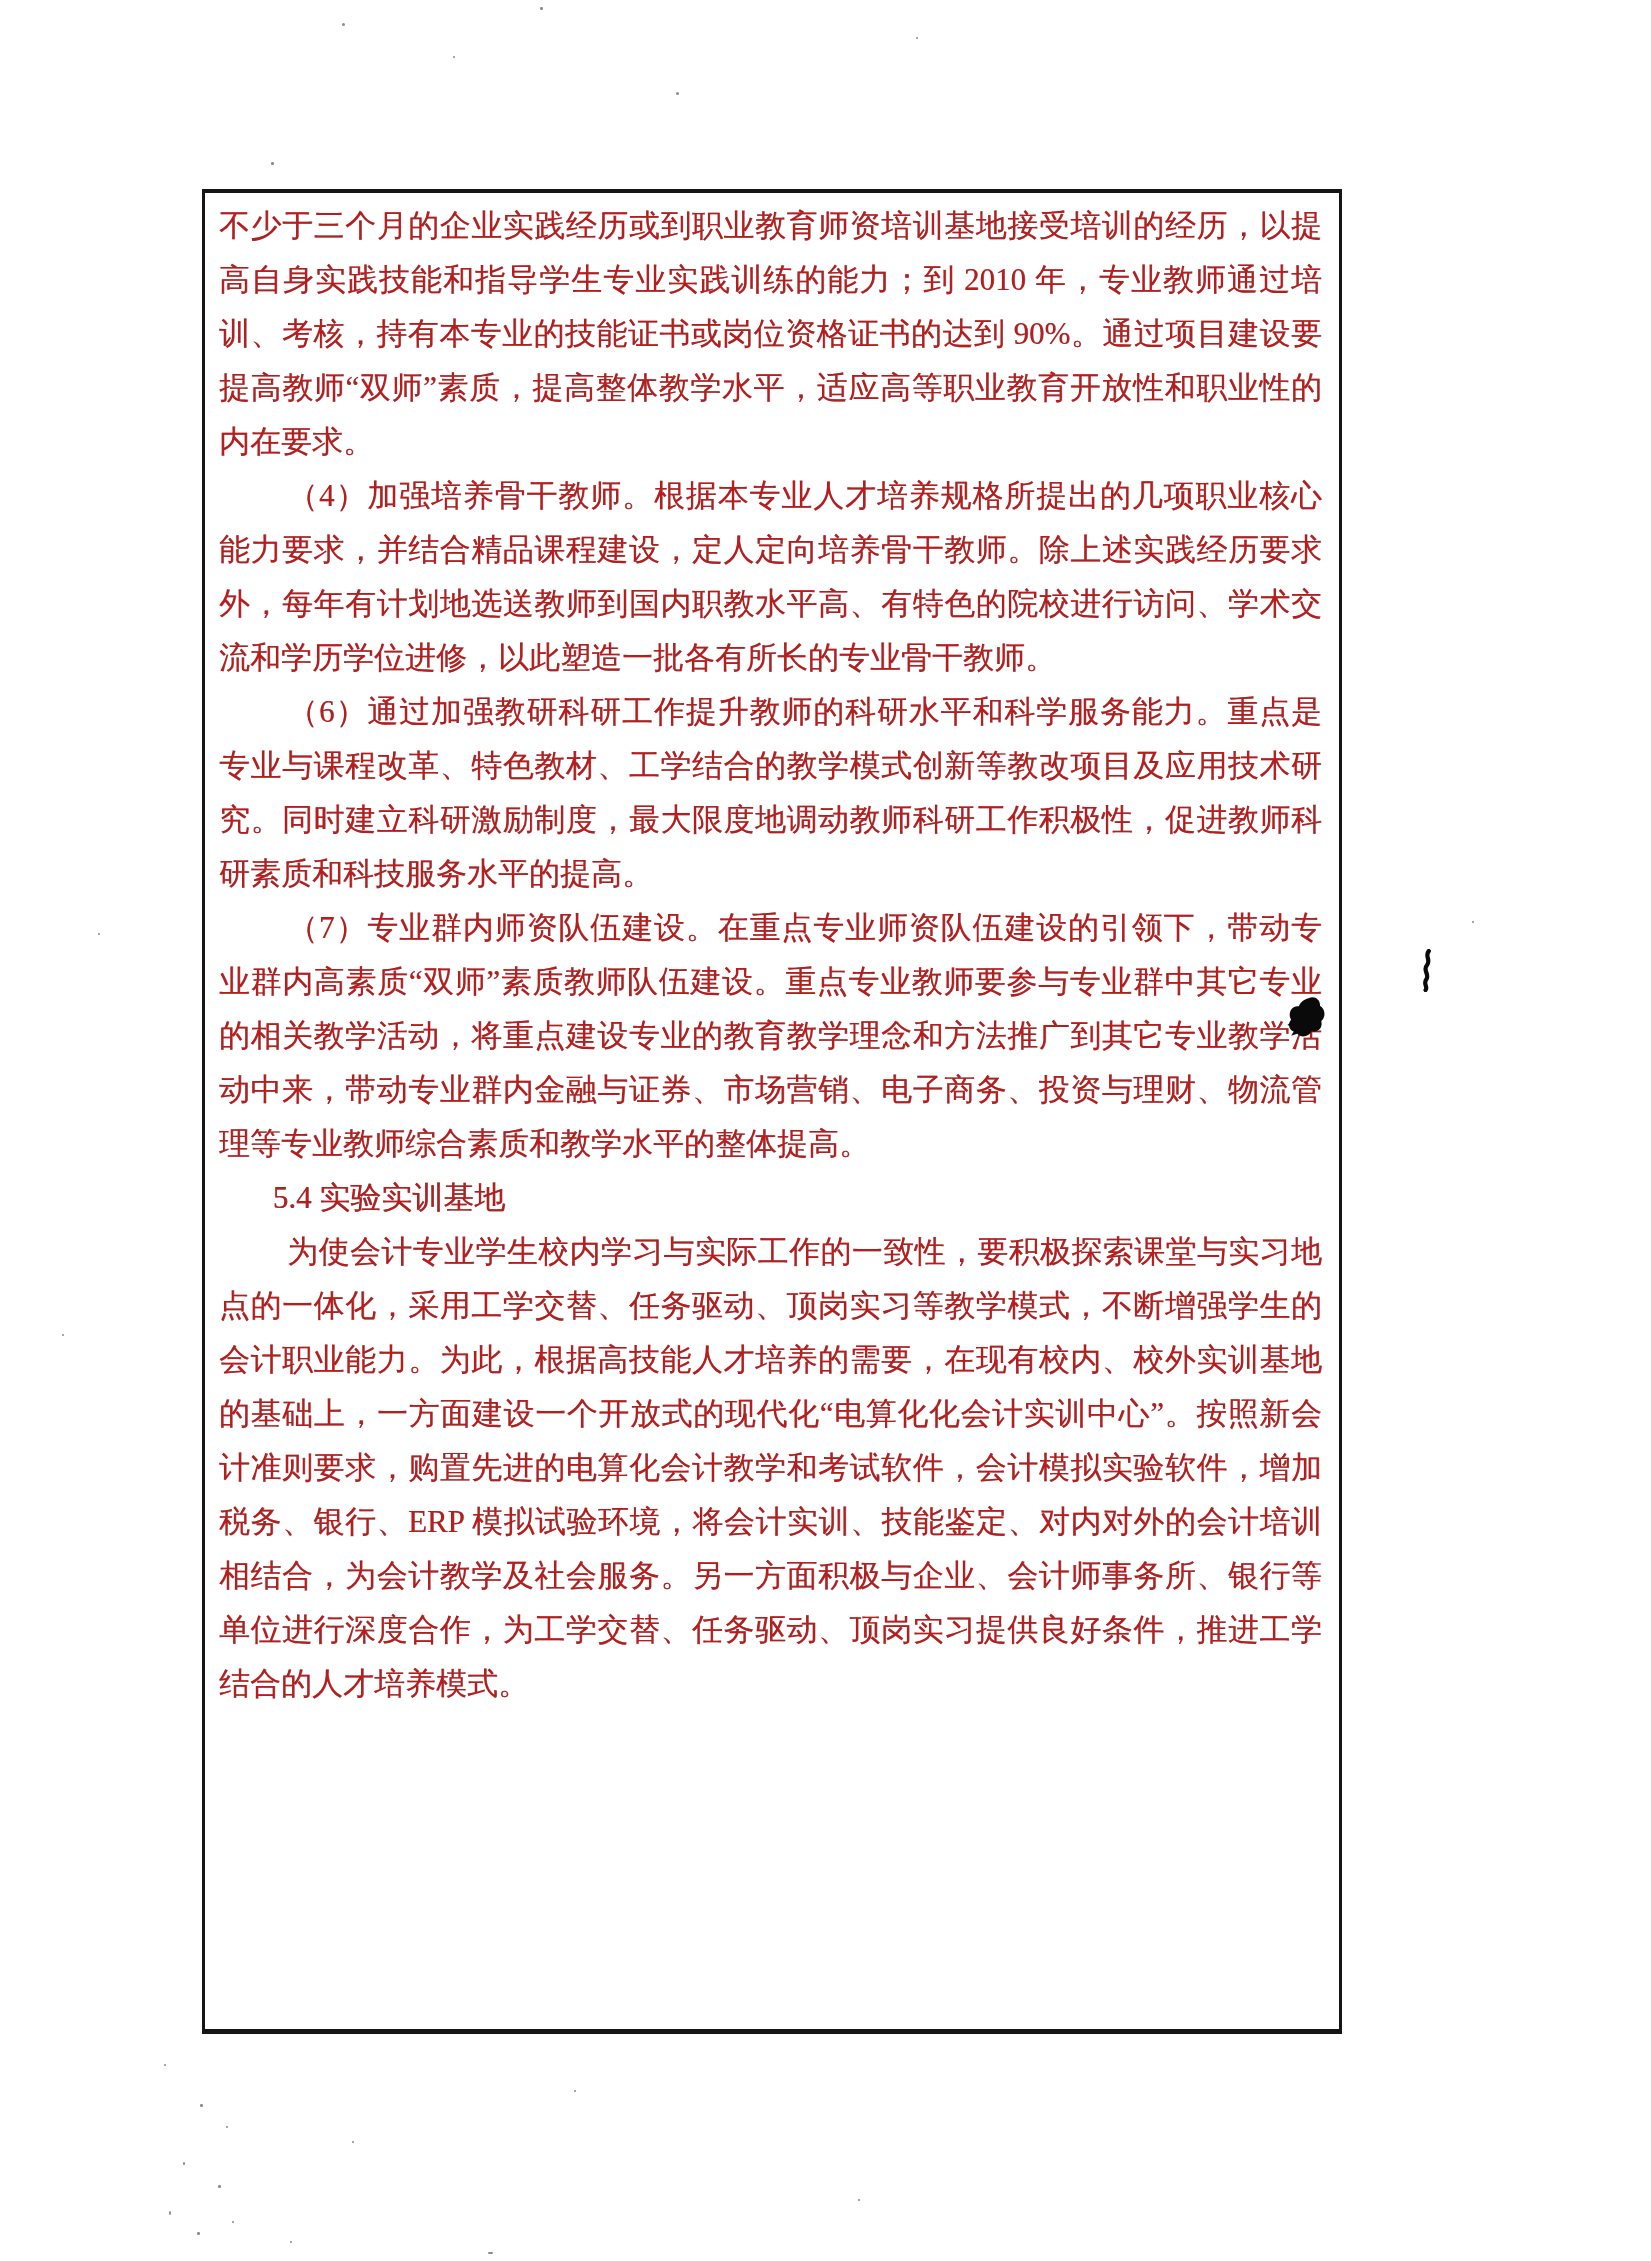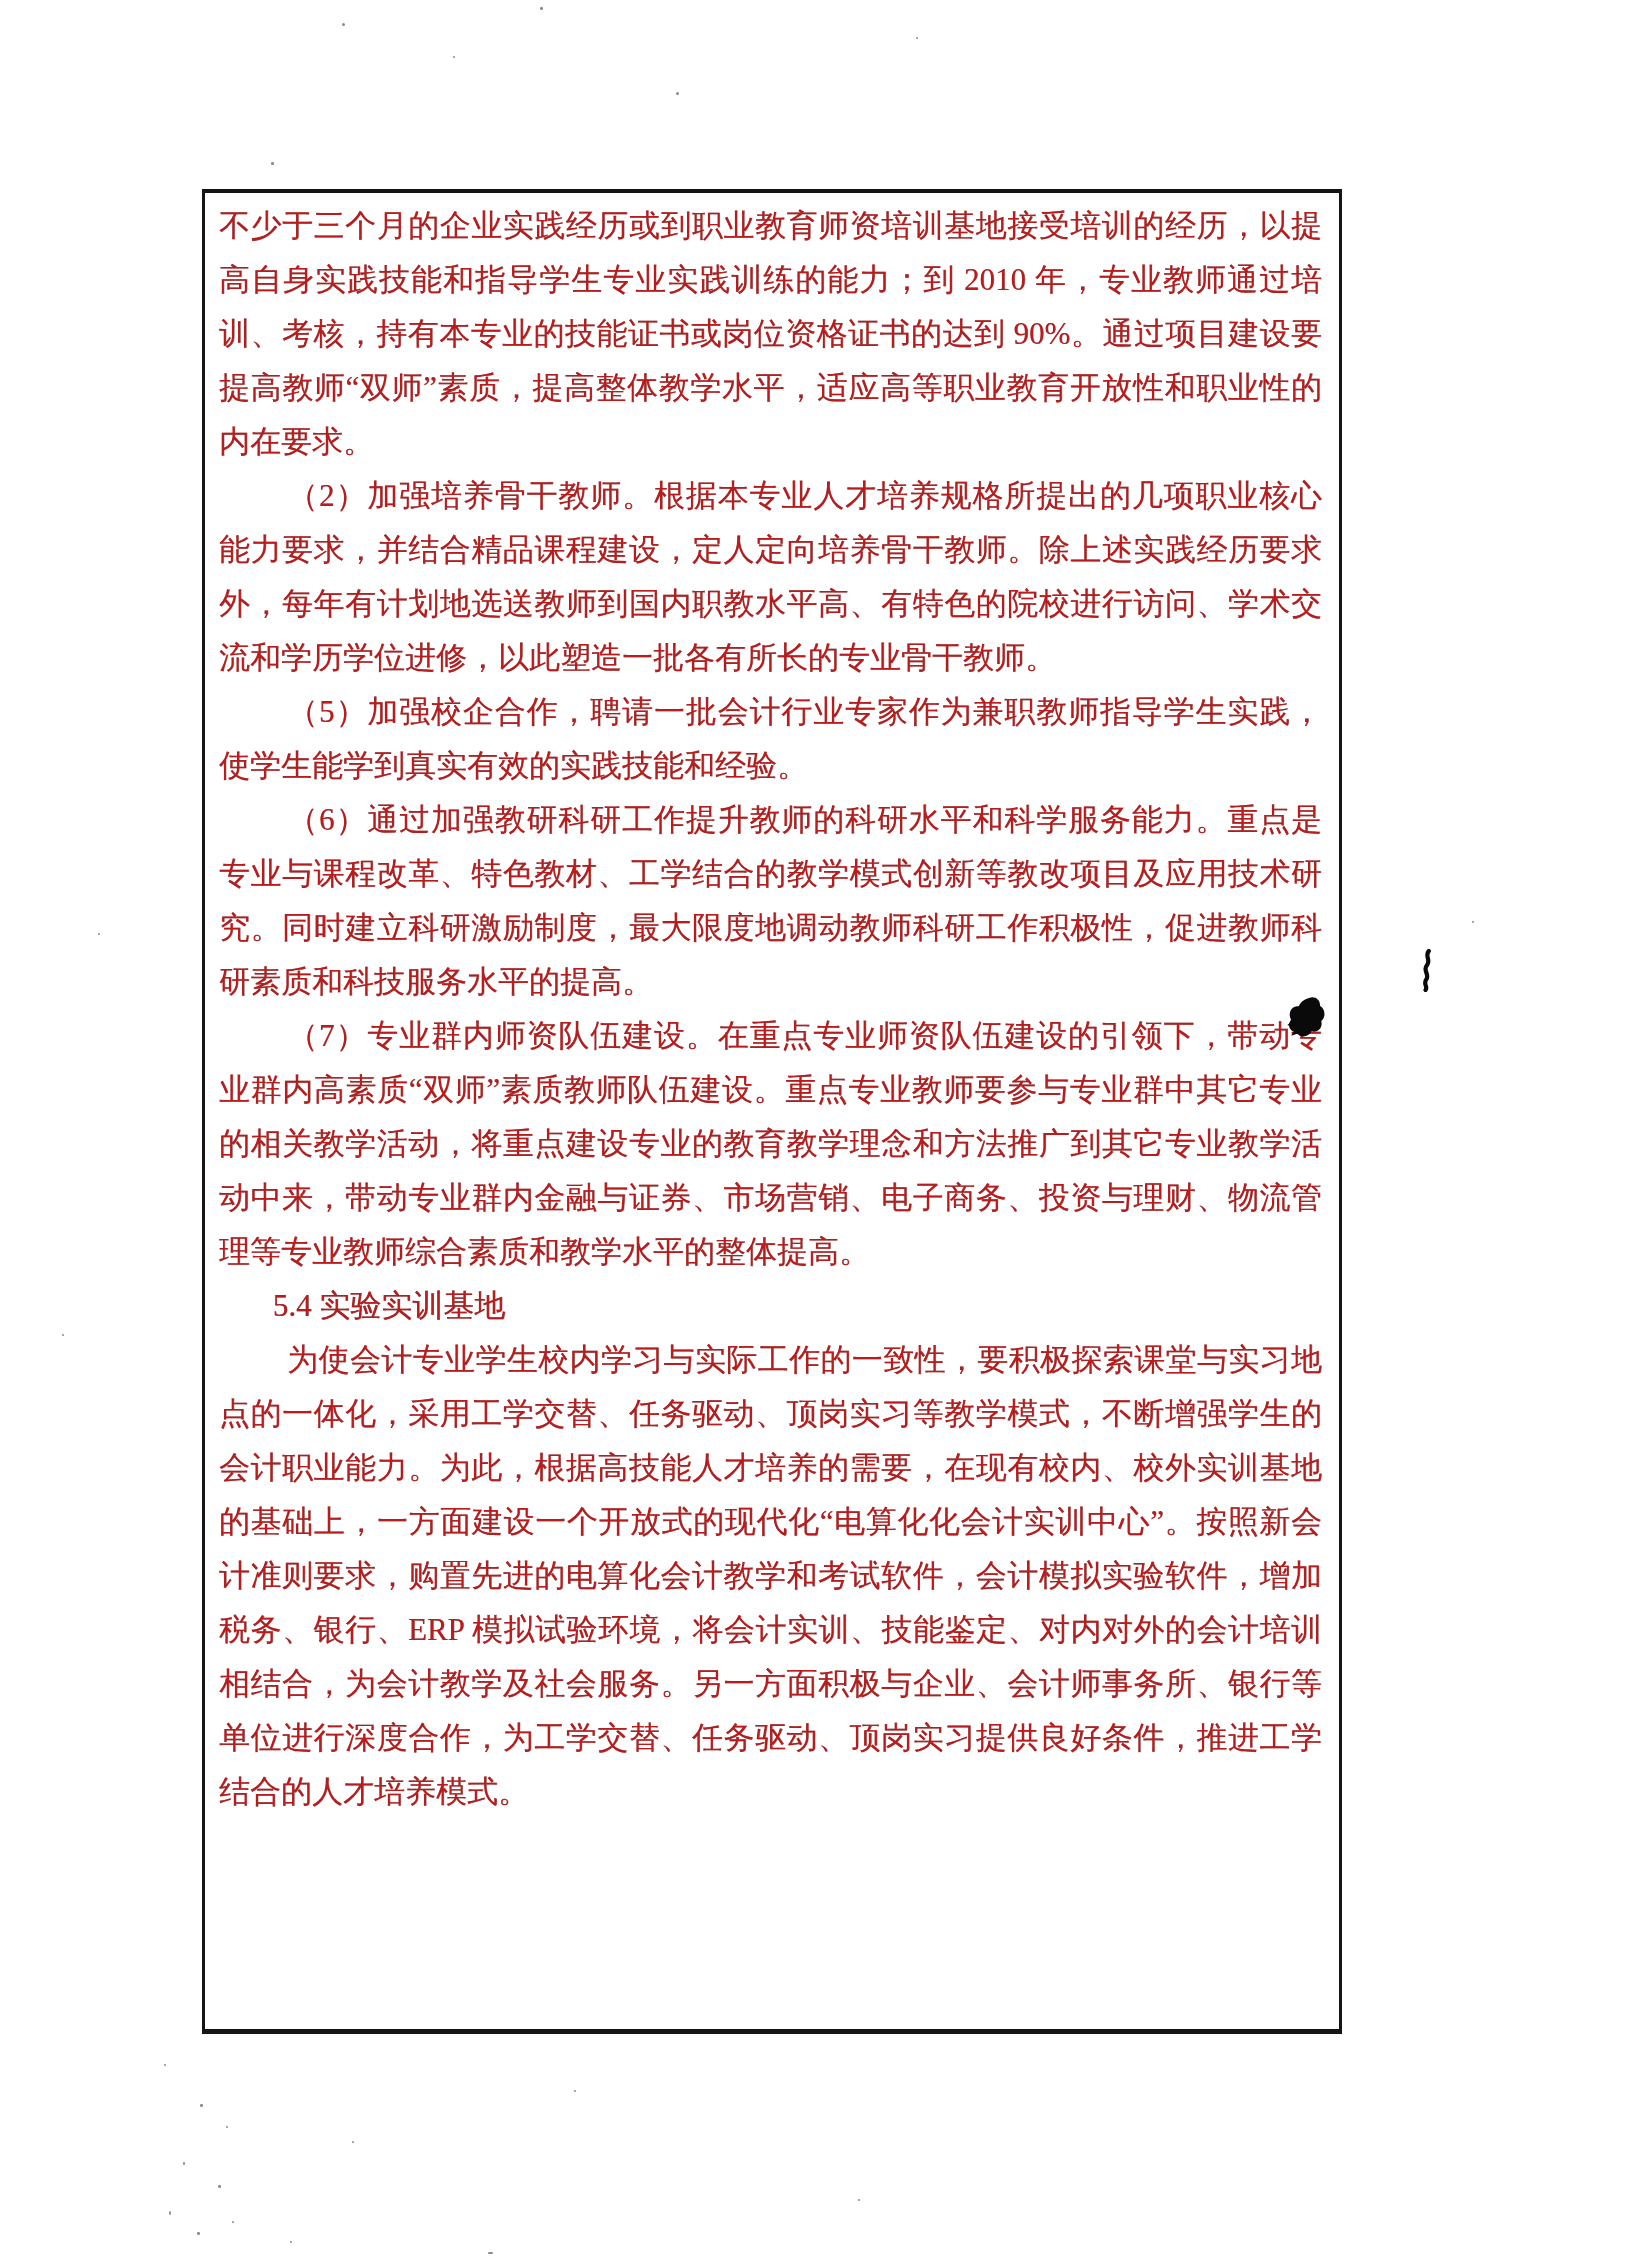--- a/index.html
+++ b/index.html
@@ -58,22 +58,21 @@
     opacity: 0.55;
   }
 </style>
 </head>
 <body>
 
 <div class="page">
 
   <div class="cell">
     <p class="body">不少于三个月的企业实践经历或到职业教育师资培训基地接受培训的经历，以提高自身实践技能和指导学生专业实践训练的能力；到 2010 年，专业教师通过培训、考核，持有本专业的技能证书或岗位资格证书的达到 90%。通过项目建设要提高教师“双师”素质，提高整体教学水平，适应高等职业教育开放性和职业性的内在要求。</p>
-    <p class="indent">（2）加强培养骨干教师。根据本专业人才培养规格所提出的几项职业核心能力要求，并结合精品课程建设，定人定向培养骨干教师。除上述实践经历要求外，每年有计划地选送教师到国内职教水平高、有特色的院校进行访问、学术交流和学历学位进修，以此塑造一批各有所长的专业骨干教师。</p>
-    <p class="indent">（5）加强校企合作，聘请一批会计行业专家作为兼职教师指导学生实践，使学生能学到真实有效的实践技能和经验。</p>
+    <p class="indent">（4）加强培养骨干教师。根据本专业人才培养规格所提出的几项职业核心能力要求，并结合精品课程建设，定人定向培养骨干教师。除上述实践经历要求外，每年有计划地选送教师到国内职教水平高、有特色的院校进行访问、学术交流和学历学位进修，以此塑造一批各有所长的专业骨干教师。</p>
     <p class="indent">（6）通过加强教研科研工作提升教师的科研水平和科学服务能力。重点是专业与课程改革、特色教材、工学结合的教学模式创新等教改项目及应用技术研究。同时建立科研激励制度，最大限度地调动教师科研工作积极性，促进教师科研素质和科技服务水平的提高。</p>
     <p class="indent">（7）专业群内师资队伍建设。在重点专业师资队伍建设的引领下，带动专业群内高素质“双师”素质教师队伍建设。重点专业教师要参与专业群中其它专业的相关教学活动，将重点建设专业的教育教学理念和方法推广到其它专业教学活动中来，带动专业群内金融与证券、市场营销、电子商务、投资与理财、物流管理等专业教师综合素质和教学水平的整体提高。</p>
     <p class="heading">5.4 实验实训基地</p>
     <p class="indent">为使会计专业学生校内学习与实际工作的一致性，要积极探索课堂与实习地点的一体化，采用工学交替、任务驱动、顶岗实习等教学模式，不断增强学生的会计职业能力。为此，根据高技能人才培养的需要，在现有校内、校外实训基地的基础上，一方面建设一个开放式的现代化“电算化化会计实训中心”。按照新会计准则要求，购置先进的电算化会计教学和考试软件，会计模拟实验软件，增加税务、银行、ERP 模拟试验环境，将会计实训、技能鉴定、对内对外的会计培训相结合，为会计教学及社会服务。另一方面积极与企业、会计师事务所、银行等单位进行深度合作，为工学交替、任务驱动、顶岗实习提供良好条件，推进工学结合的人才培养模式。</p>
   </div>
 
   <svg class="ink-blot" viewBox="0 0 64 70" aria-hidden="true">
     <path fill="#0a0a0a" d="M36 3 C45 -1 54 6 53 15 C61 20 63 32 55 39 C58 49 50 58 40 55 C35 65 21 66 16 56 C6 56 1 45 8 37 C2 27 9 14 20 16 C24 7 30 5 36 3 Z"></path>
     <path fill="#0a0a0a" d="M20 32 L2 45 L18 51 Z"></path>
     <path fill="#0a0a0a" d="M14 52 L8 62 L20 58 Z"></path>

